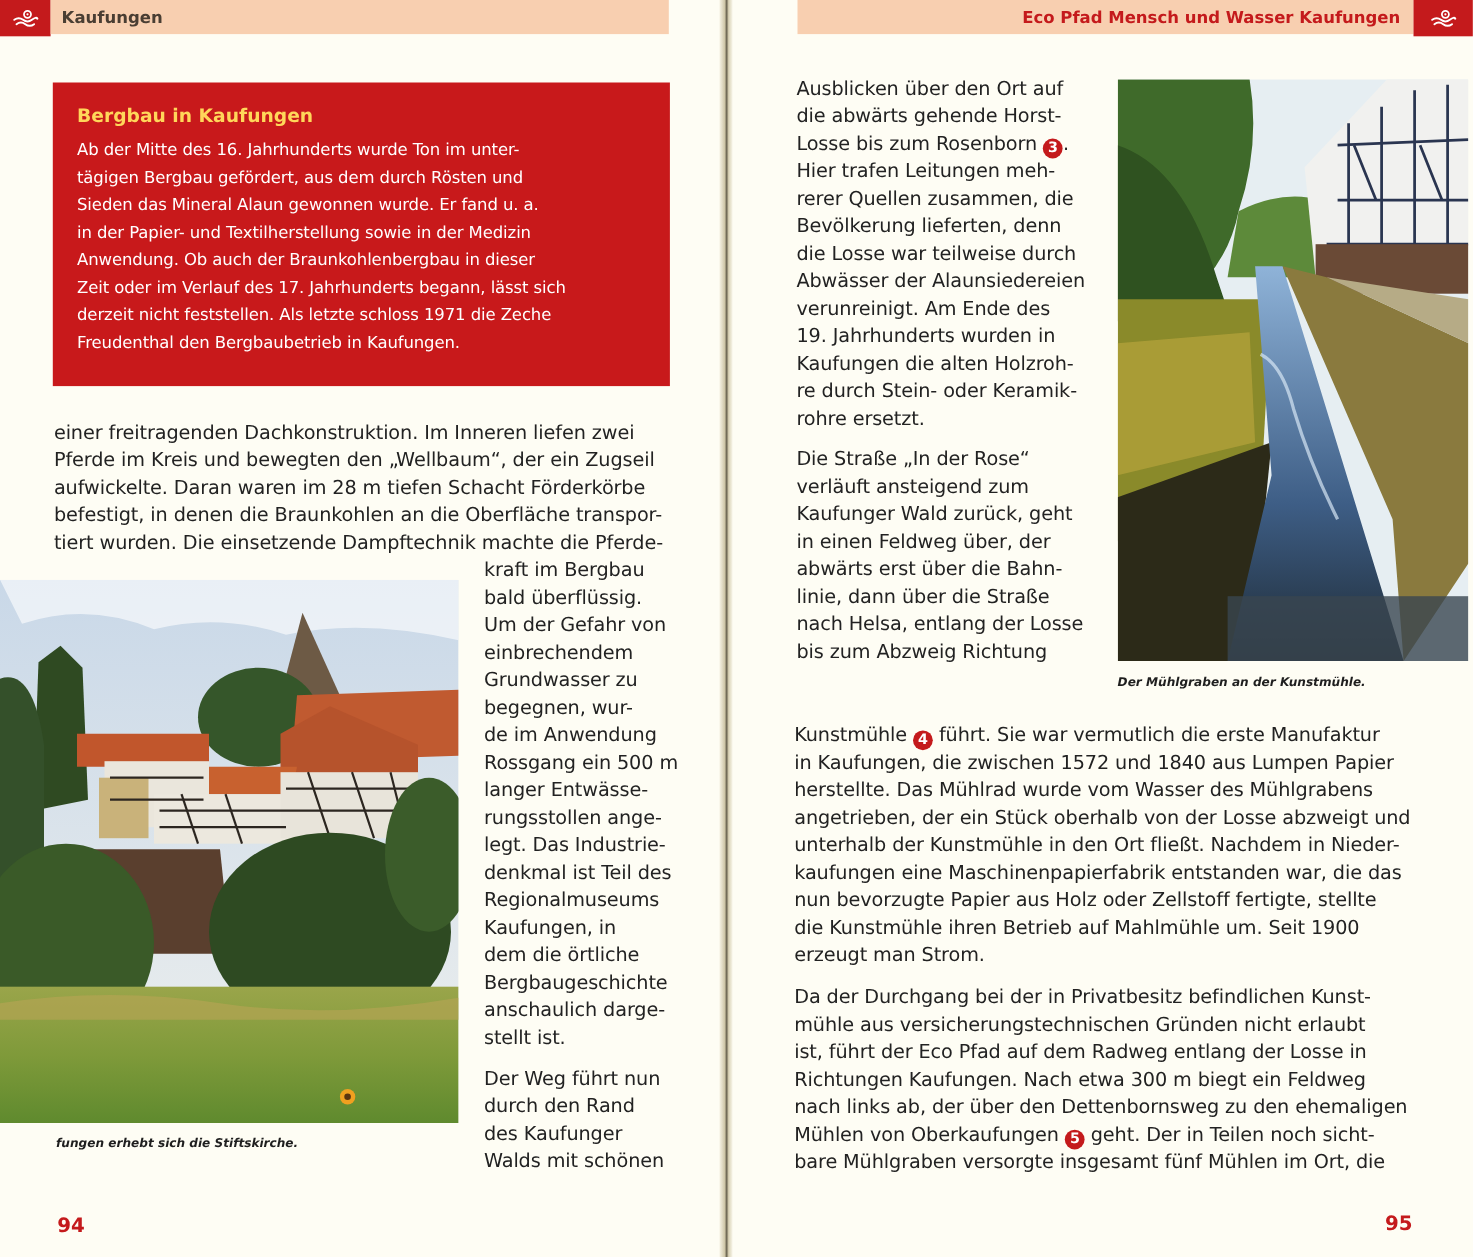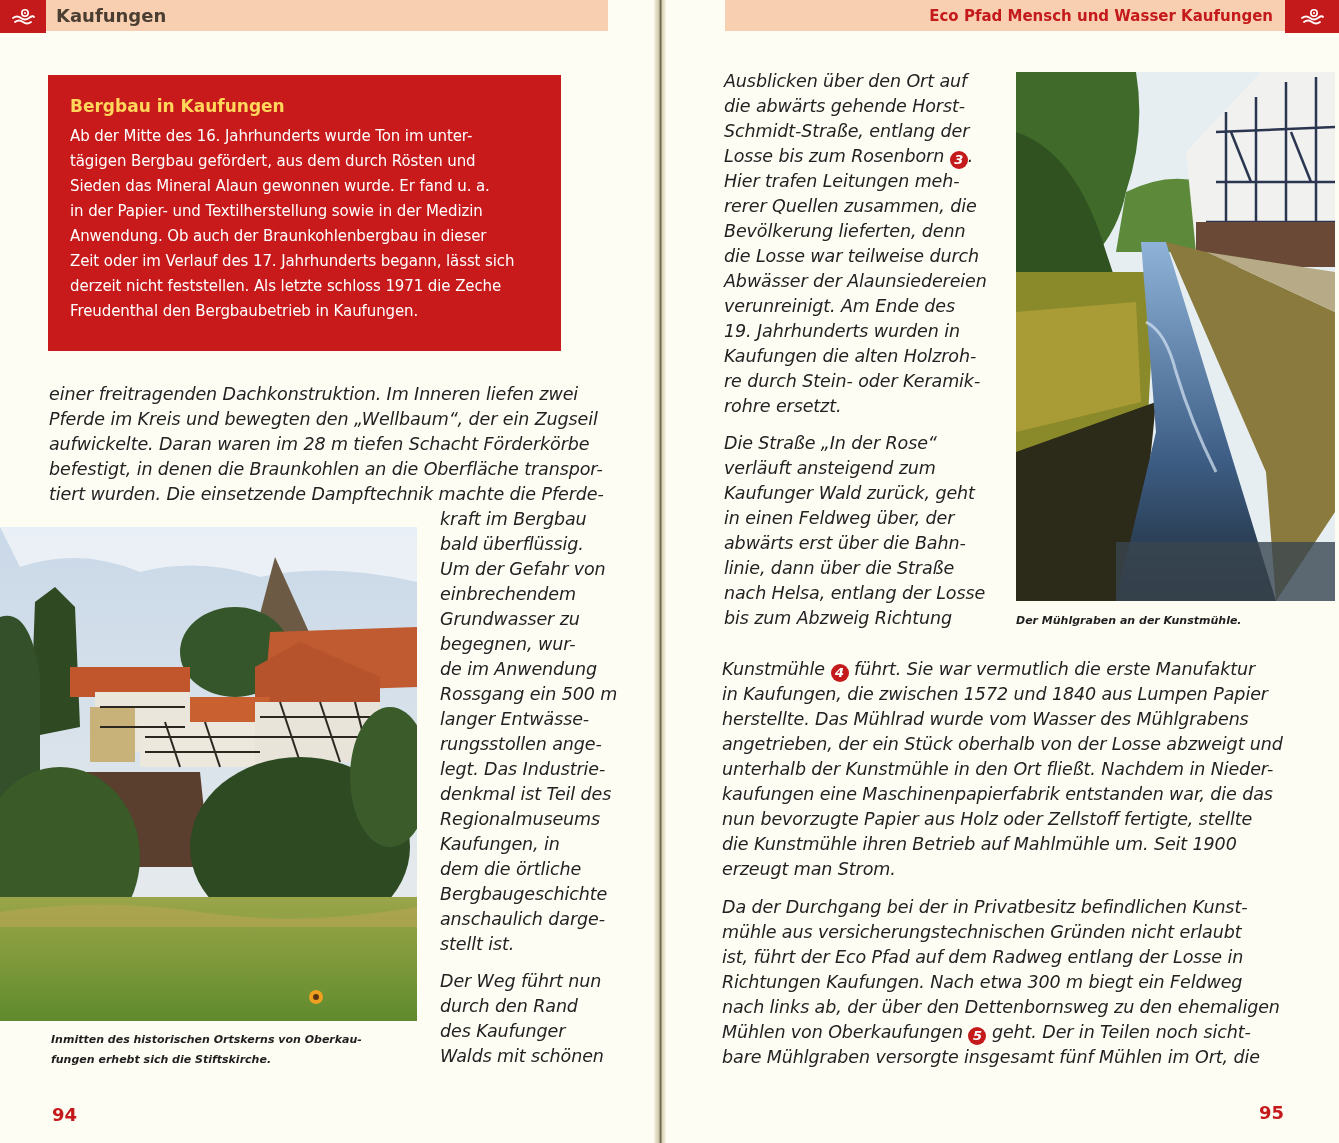--- a/index.html
+++ b/index.html
@@ -13,29 +13,29 @@
     background: linear-gradient(90deg, #f7f4e6 0%, #cfc7a8 40%, #6a6450 55%, #d9d2b5 70%, #f8f6ea 100%); }
 
   
   .header-bar { position: absolute; top: 0; height: 31px; background: #f8cfb0; display: flex; align-items: center; }
   .left .header-bar { left: 46px; width: 562px; padding-left: 10px; }
   .right .header-bar { left: 65px; width: 560px; justify-content: flex-end; padding-right: 12px; }
   .logo-box { position: absolute; top: 0; width: 46px; height: 33px; background: #c41a1c; display: flex; align-items: center; justify-content: center; }
   .left .logo-box { left: 0; }
   .right .logo-box { left: 625px; width: 54px; }
   .logo-box svg { width: 26px; height: 20px; }
-  .header-title-left { font-weight: bold; font-size: 18px; color: #4a3e33; }
+  .header-title-left { font-weight: bold; font-size: 15px; color: #4a3e33; }
   .header-title-right { font-weight: bold; font-size: 15px; color: #c41a1c; }
 
   
-  .info-box { position: absolute; left: 48px; top: 75px; width: 513px; height: 276px; background: #c8191b; padding: 21px 22px 0 22px; color: #fff; }
+  .info-box { position: absolute; left: 48px; top: 75px; width: 561px; height: 276px; background: #c8191b; padding: 21px 22px 0 22px; color: #fff; }
   .info-box h2 { font-size: 17px; font-weight: bold; color: #ffd75a; margin-bottom: 8px; }
   .info-box p { font-size: 15px; line-height: 25px; letter-spacing: -0.1px; }
 
-  .body-text { font-size: 17.5px; line-height: 25px; color: #222; letter-spacing: -0.1px; font-style: italic; }
+  .body-text { font-size: 17.5px; line-height: 25px; color: #222; letter-spacing: -0.1px; }
   .para-line { display: block; white-space: nowrap; }
 
   .left-main { position: absolute; left: 49px; top: 382px; width: 570px; }
   .left-narrow { position: absolute; left: 440px; top: 507px; width: 180px; }
   .left-narrow .gap { height: 12px; }
 
   .photo { position: absolute; overflow: hidden; }
   .photo-village { left: 0; top: 527px; width: 417px; height: 494px; }
   .photo-mill { left: 1016px; top: 72px; width: 319px; height: 529px; }
 
@@ -171,21 +171,20 @@
     <span class="para-line">anschaulich darge-</span>
     <span class="para-line">stellt ist.</span>
     <div class="gap"></div>
     <span class="para-line">Der Weg führt nun</span>
     <span class="para-line">durch den Rand</span>
     <span class="para-line">des Kaufunger</span>
     <span class="para-line">Walds mit schönen</span>
   </div>
 
   <div class="caption caption-left">
-    <span class="para-line">Inmitten des historischen Ortskerns von Oberkau-</span>
     <span class="para-line">fungen erhebt sich die Stiftskirche.</span>
   </div>
 
   <div class="page-num pn-left">94</div>
 </div>
 
 <div class="page right">
   <div class="header-bar">
     <span class="header-title-right">Eco Pfad Mensch und Wasser Kaufungen</span>
   </div>
@@ -197,21 +196,20 @@
       <path d="M5 15 Q9 12 13 15 T21 15" fill="none" stroke="#fff" stroke-width="1.8" stroke-linecap="round"></path>
     </svg>
   </div>
 </div>
 
 <div class="gutter"></div>
 
 <div class="right-col body-text">
   <span class="para-line">Ausblicken über den Ort auf</span>
   <span class="para-line">die abwärts gehende Horst-</span>
-  <span class="para-line">Schmidt-Straße, entlang der</span>
   <span class="para-line"><span>Losse bis zum Rosenborn </span><span class="marker">3</span><span>.</span></span>
   <span class="para-line">Hier trafen Leitungen meh-</span>
   <span class="para-line">rerer Quellen zusammen, die</span>
   <span class="para-line">Bevölkerung lieferten, denn</span>
   <span class="para-line">die Losse war teilweise durch</span>
   <span class="para-line">Abwässer der Alaunsiedereien</span>
   <span class="para-line">verunreinigt. Am Ende des</span>
   <span class="para-line">19. Jahrhunderts wurden in</span>
   <span class="para-line">Kaufungen die alten Holzroh-</span>
   <span class="para-line">re durch Stein- oder Keramik-</span>

